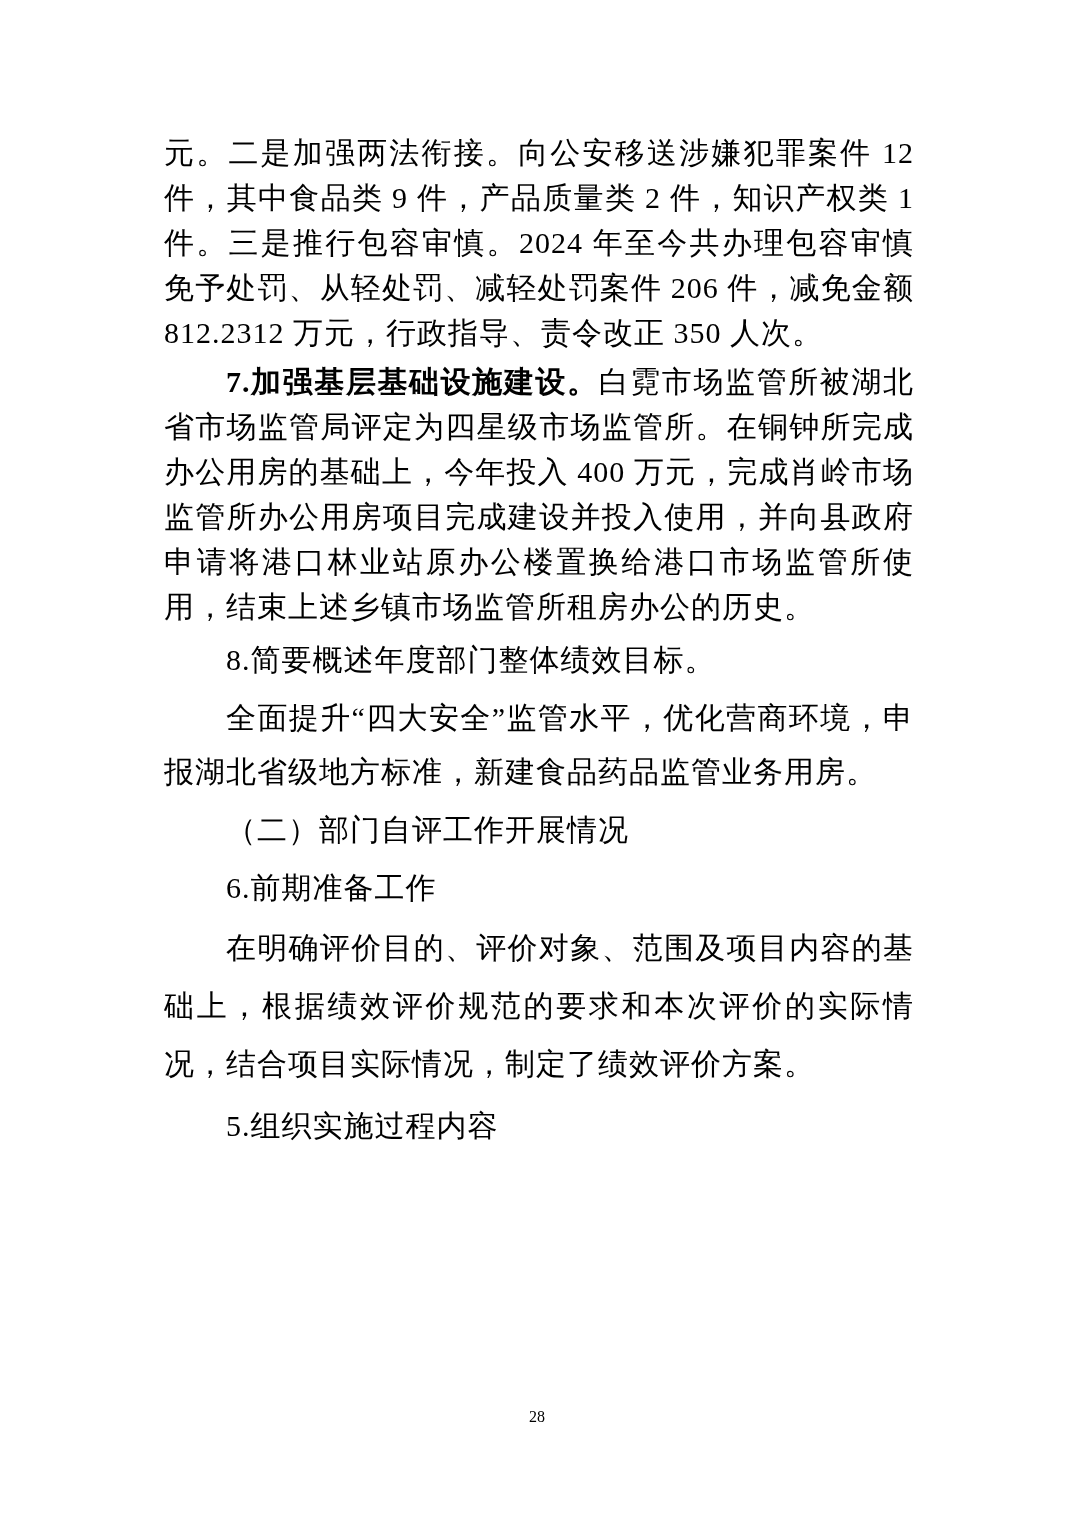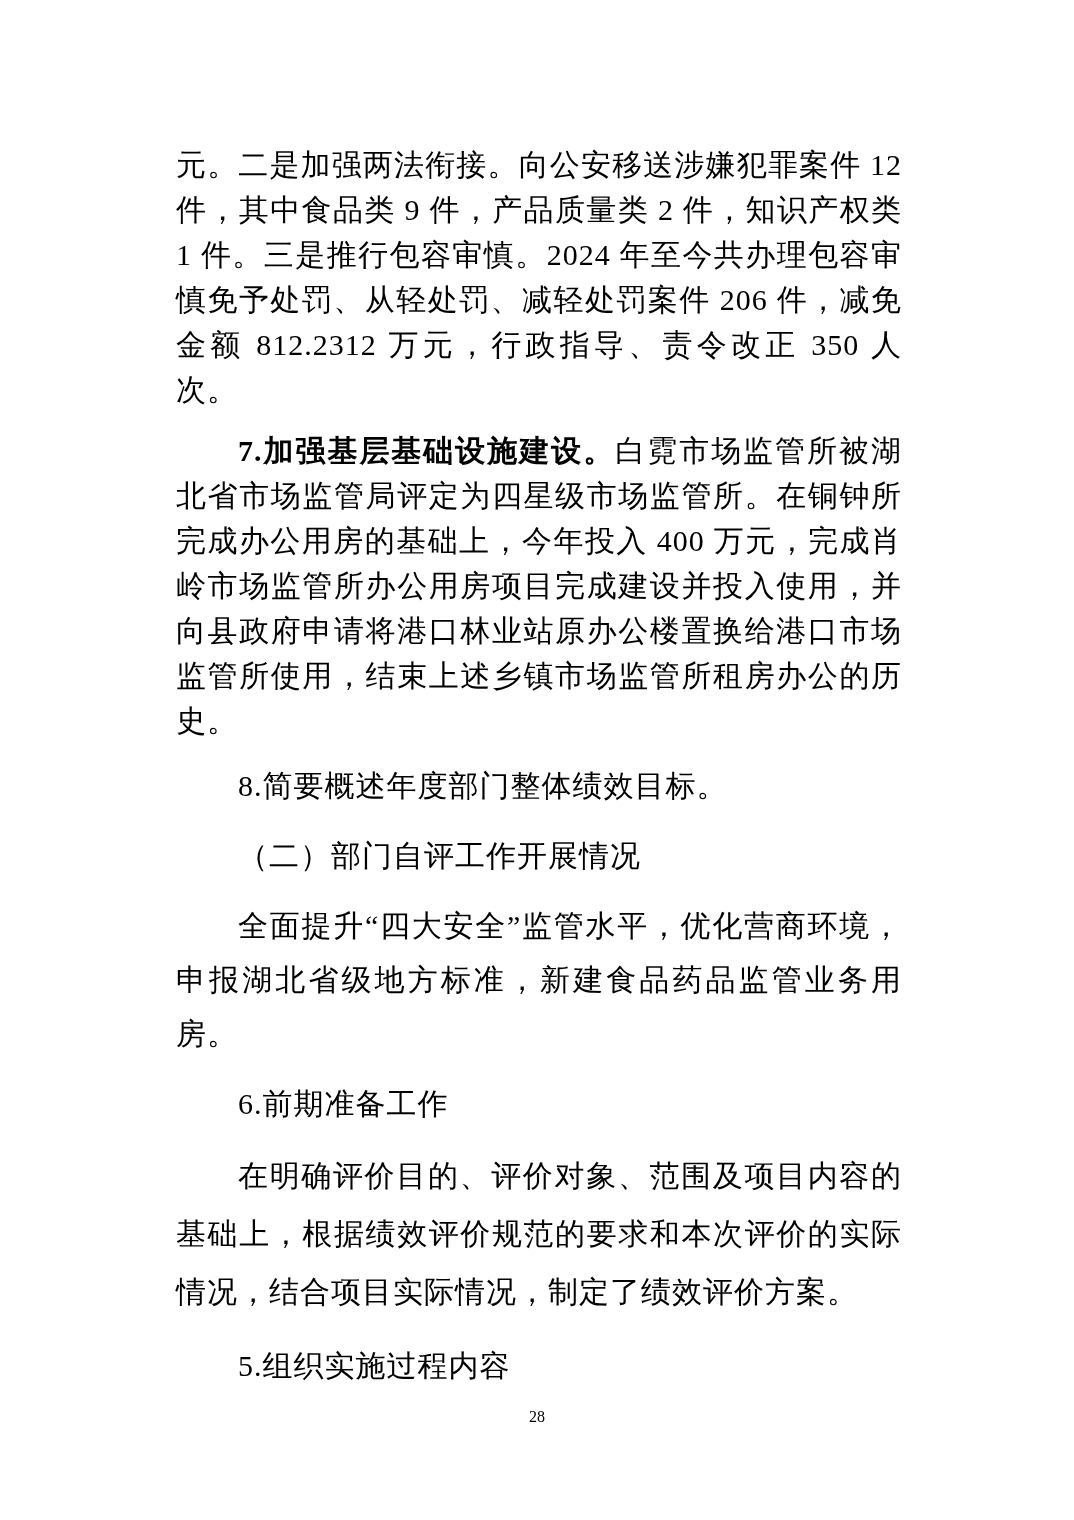--- a/index.html
+++ b/index.html
@@ -18,21 +18,21 @@
     color: #000000;
   }
   .content {
     position: absolute;
     left: 160px;
     top: 126px;
     width: 758px;
     text-align: justify;
   }
   .content p {
-    margin: 16px;
+    margin: 4px;
     padding: 0;
     font-size: 30px;
     letter-spacing: 1px;
     word-break: break-all;
   }
   .content p.indent { text-indent: 62px; }
   .content p.tight  { line-height: 45px; }
   .content p.normal { line-height: 54px; }
   .content p.loose  { line-height: 58px; }
   .seg-bold { font-weight: bold; }
@@ -49,20 +49,20 @@
   }
 </style>
 </head>
 <body>
 
 <div class="page">
   <div class="content" id="content">
       <p class="tight"><span>元。二是加强两法衔接。向公安移送涉嫌犯罪案件 12 件，其中食品类 9 件，产品质量类 2 件，知识产权类 1 件。三是推行包容审慎。2024 年至今共办理包容审慎免予处罚、从轻处罚、减轻处罚案件 206 件，减免金额 812.2312 万元，行政指导、责令改正 350 人次。</span></p>
       <p class="indent tight"><span class="seg-bold">7.加强基层基础设施建设。</span><span>白霓市场监管所被湖北省市场监管局评定为四星级市场监管所。在铜钟所完成办公用房的基础上，今年投入 400 万元，完成肖岭市场监管所办公用房项目完成建设并投入使用，并向县政府申请将港口林业站原办公楼置换给港口市场监管所使用，结束上述乡镇市场监管所租房办公的历史。</span></p>
       <p class="indent normal"><span>8.简要概述年度部门整体绩效目标。</span></p>
+      <p class="indent normal"><span>全面提升“四大安全”监管水平，优化营商环境，申报湖北省级地方标准，新建食品药品监管业务用房。</span></p>
       <p class="indent normal"><span>（二）部门自评工作开展情况</span></p>
-      <p class="indent normal"><span>全面提升“四大安全”监管水平，优化营商环境，申报湖北省级地方标准，新建食品药品监管业务用房。</span></p>
       <p class="indent normal"><span>6.前期准备工作</span></p>
       <p class="indent loose"><span>在明确评价目的、评价对象、范围及项目内容的基础上，根据绩效评价规范的要求和本次评价的实际情况，结合项目实际情况，制定了绩效评价方案。</span></p>
       <p class="indent loose"><span>5.组织实施过程内容</span></p>
     </div>
   <div class="page-number">28</div>
 </div>
 
 </body></html>

